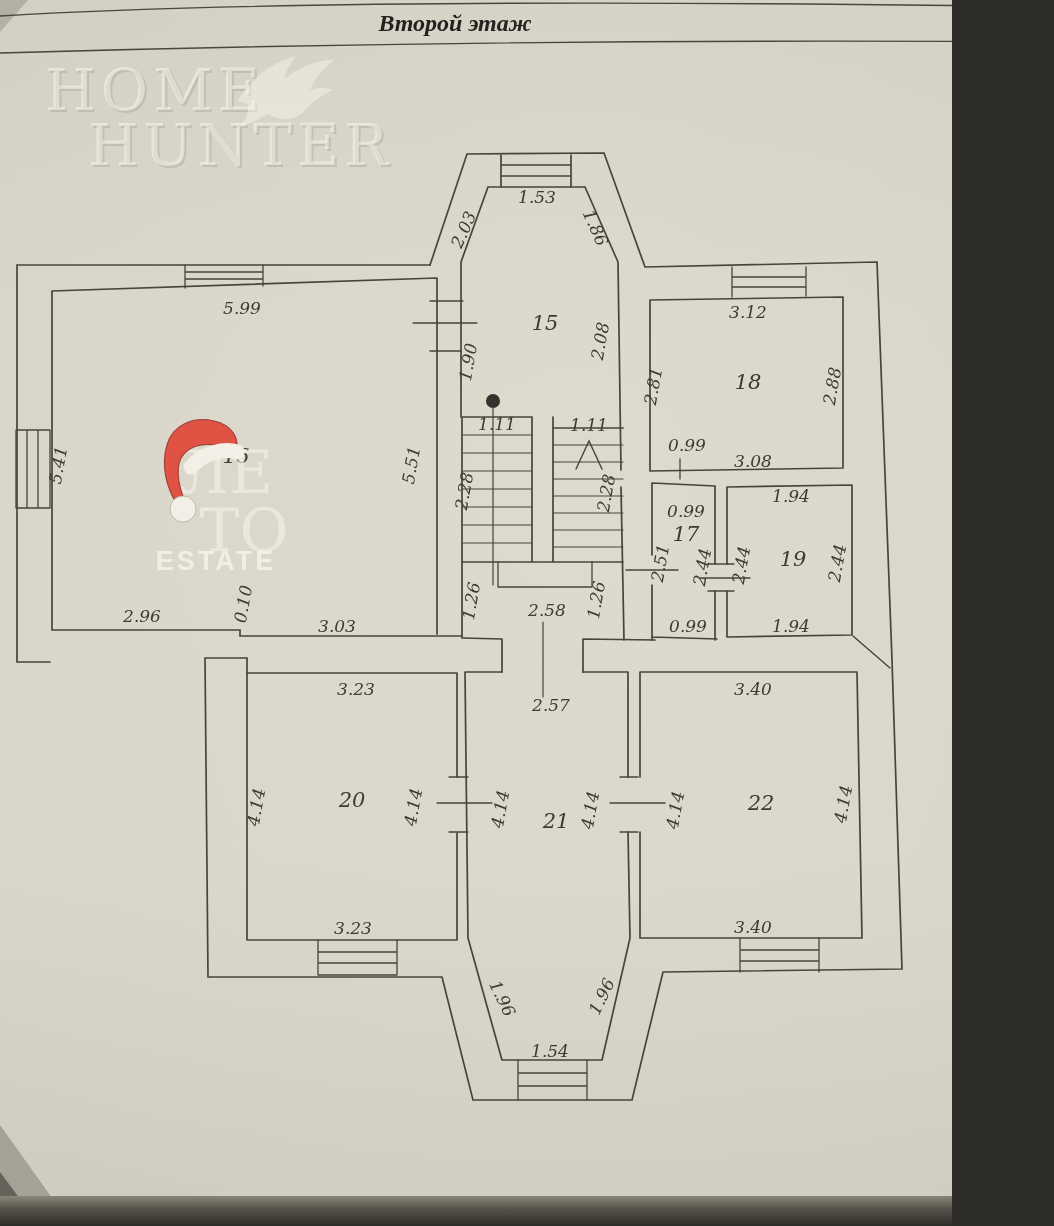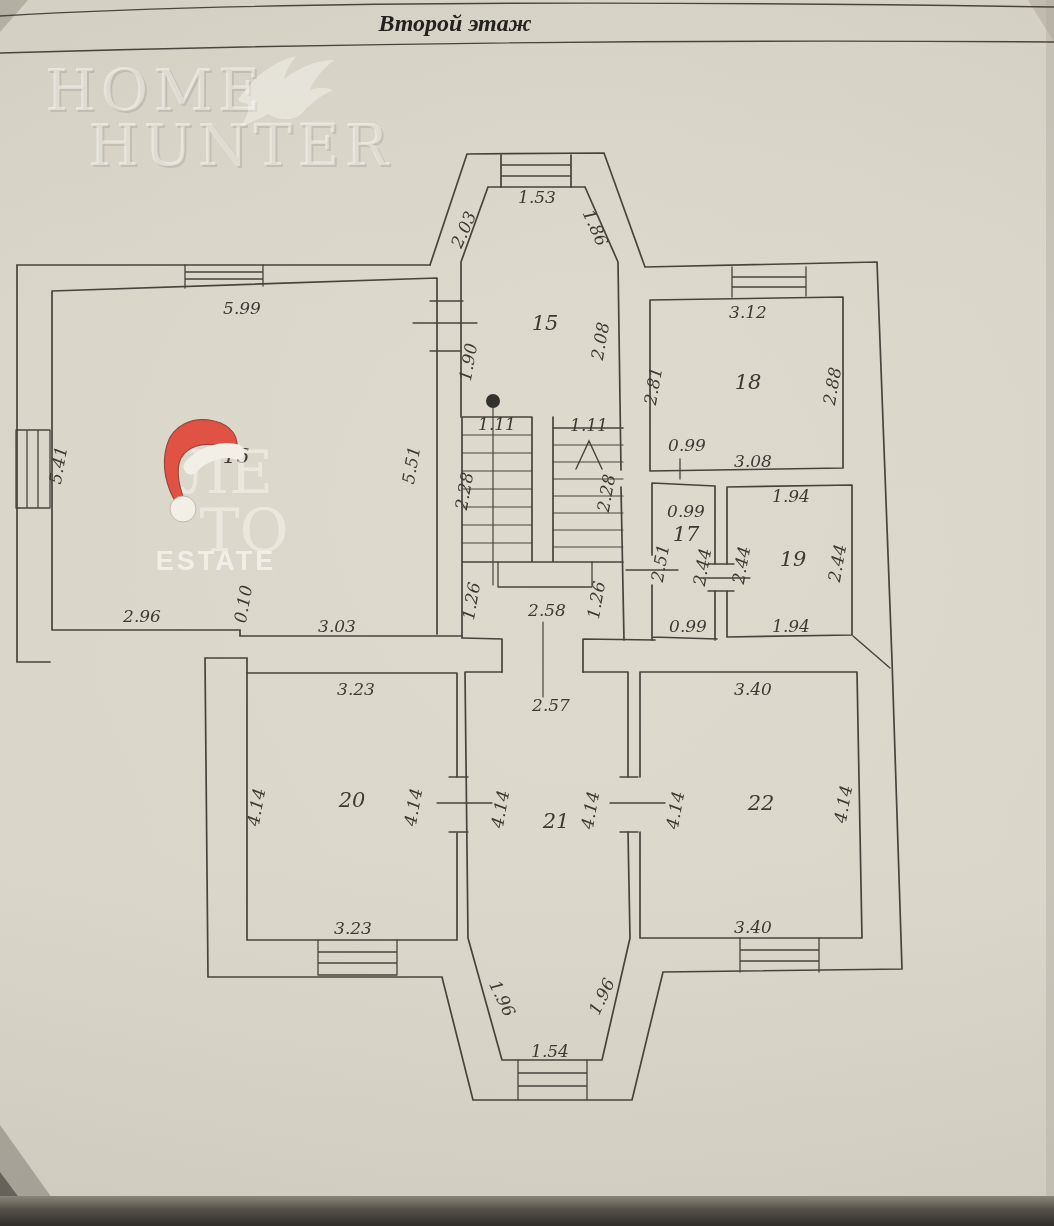--- a/index.html
+++ b/index.html
@@ -1,16 +1,16 @@
 <!DOCTYPE html>
 <html><head>
 <meta charset="utf-8">
 <style>
   html,body{margin:0;padding:0;background:#2e2c28;}
-  .page{position:relative;width:1054px;height:1226px;overflow:hidden;
+  .page{position:relative;width:952px;height:1226px;overflow:hidden;
         font-family:"DejaVu Serif", serif;}
   svg{display:block}
   .dim{font-family:"DejaVu Serif",serif;font-style:italic;font-size:17px;fill:#3e3a33;}
   .num{font-family:"DejaVu Serif",serif;font-style:italic;font-size:21px;fill:#3e3a33;}
   .title-text{font-family:"Liberation Serif","DejaVu Serif",serif;font-style:italic;font-weight:bold;
         font-size:24px;fill:#24221e;}
   .wm{font-family:"DejaVu Serif",serif;font-size:58px;letter-spacing:5px;}
   .wm-shadow{fill:#7a7668;opacity:.22;}
   .wm-light{fill:#fbfaf4;opacity:.5;}
   .logo-letter{font-family:"DejaVu Serif",serif;font-size:60px;fill:#f4f1e9;opacity:.62;}

